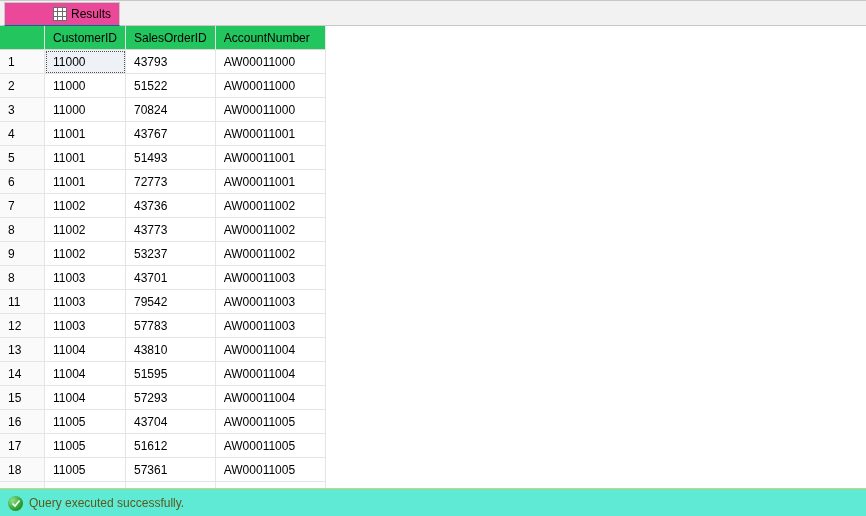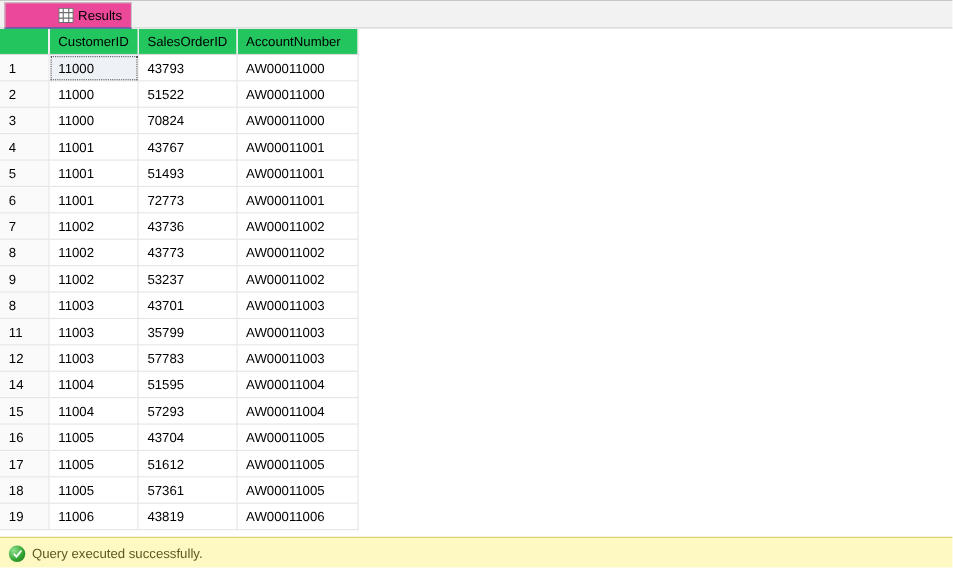--- a/index.html
+++ b/index.html
@@ -90,21 +90,21 @@
   .col-account { width: 110px; }
   td.cell-selected {
     outline: 1px dotted #555;
     outline-offset: -2px;
     background: #eef2f7;
   }
   
   .statusbar {
     height: 28px;
     flex: 0 0 28px;
-    background: #fef9c3;
+    background: #5eead4;
     border-top: 1px solid #d8cf6f;
     display: flex;
     align-items: center;
     padding-left: 8px;
     gap: 6px;
   }
   .statusbar .orb {
     width: 15px;
     height: 15px;
     border-radius: 50%;
@@ -214,28 +214,34 @@
           </tr>
           <tr>
             <td class="rownum-col">8</td>
             <td>11003</td>
             <td>43701</td>
             <td>AW00011003</td>
           </tr>
           <tr>
             <td class="rownum-col">11</td>
             <td>11003</td>
-            <td>35799</td>
+            <td>79542</td>
             <td>AW00011003</td>
           </tr>
           <tr>
             <td class="rownum-col">12</td>
             <td>11003</td>
             <td>57783</td>
             <td>AW00011003</td>
+          </tr>
+          <tr>
+            <td class="rownum-col">13</td>
+            <td>11004</td>
+            <td>43810</td>
+            <td>AW00011004</td>
           </tr>
           <tr>
             <td class="rownum-col">14</td>
             <td>11004</td>
             <td>51595</td>
             <td>AW00011004</td>
           </tr>
           <tr>
             <td class="rownum-col">15</td>
             <td>11004</td>

